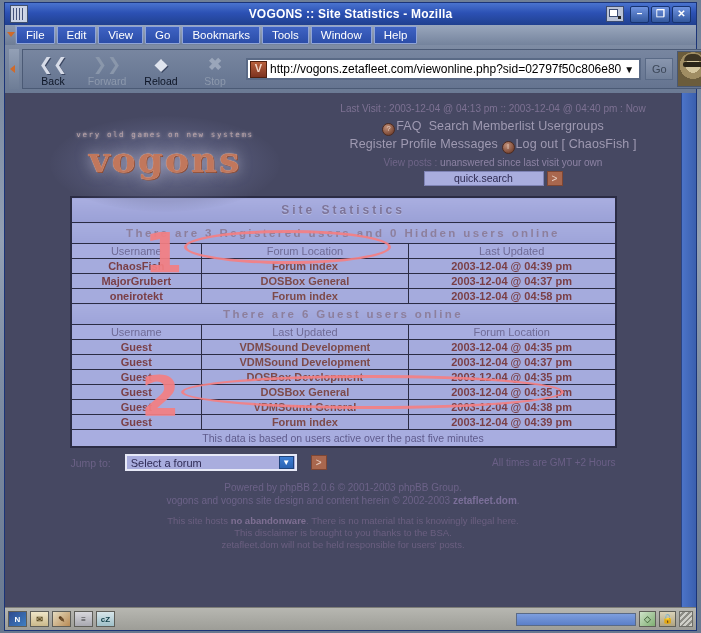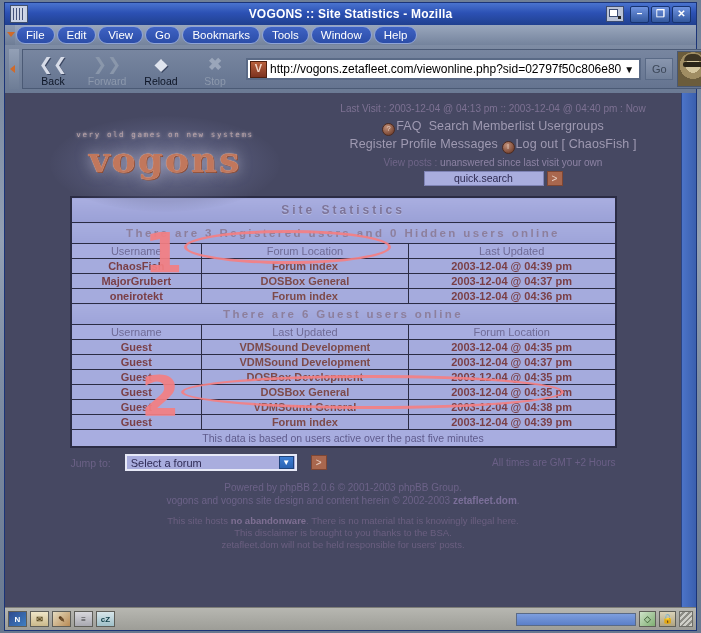--- a/index.html
+++ b/index.html
@@ -133,21 +133,21 @@
     border-right: 4px solid transparent;
     border-top: 5px solid #d06a2a;
   }
   .menu-item {
     color: #ffffff;
     font-size: 11.5px;
     padding: 2px 9px;
     margin: 0 1px;
     background: linear-gradient(180deg,#3f63c4,#2b4da8);
     border: 1px solid #8fa4d8;
-    border-radius: 9px;
+    border-radius: 1px;
     white-space: nowrap;
   }
 
   
   .navbar {
     height: 44px;
     background: linear-gradient(180deg,#7e8ca4,#6b7a94);
     display: flex;
     align-items: center;
     padding: 2px 4px;
@@ -754,21 +754,21 @@
               <td>2003-12-04 @ 04:39 pm</td>
             </tr>
             <tr class="data-row">
               <td>MajorGrubert</td>
               <td class="loc">DOSBox General</td>
               <td>2003-12-04 @ 04:37 pm</td>
             </tr>
             <tr class="data-row">
               <td>oneirotekt</td>
               <td class="loc">Forum index</td>
-              <td>2003-12-04 @ 04:36 pm</td>
+              <td>2003-12-04 @ 04:58 pm</td>
             </tr>
 
             <tr class="banner-row">
               <td colspan="3">There are 6 Guest users online</td>
             </tr>
             <tr class="head-row">
               <td class="col-user">Username</td>
               <td class="col-mid">Last Updated</td>
               <td class="col-last">Forum Location</td>
             </tr>

